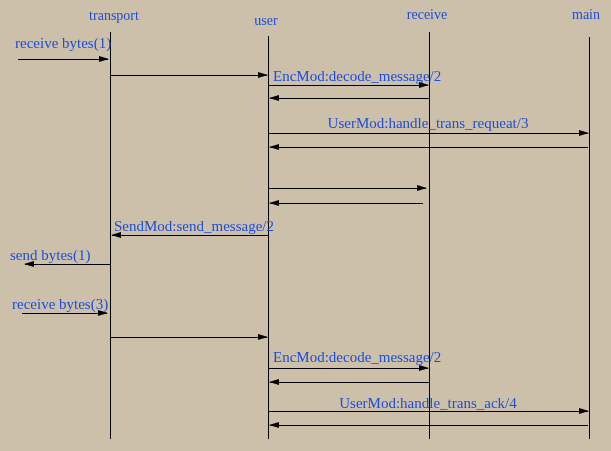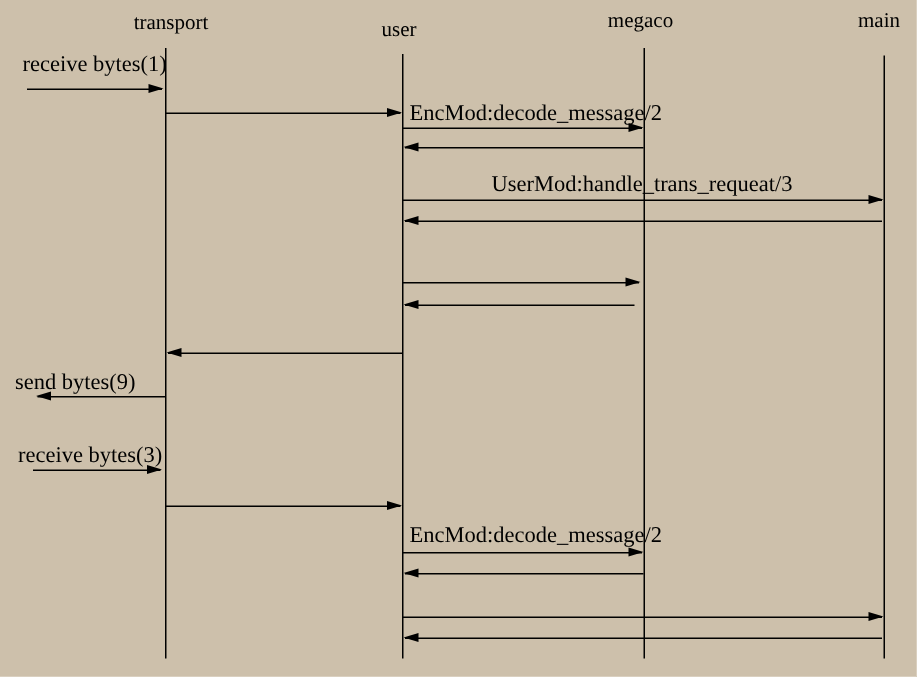--- a/index.html
+++ b/index.html
@@ -2,21 +2,21 @@
 <html><head>
 <meta charset="utf-8">
 <style>
   html,body{margin:0;padding:0}
   body{font-family:"Liberation Serif","DejaVu Serif",serif;}
   #stage{
     position:relative;
     width:611px;height:451px;
     background:#cdc0ab;
     overflow:hidden;
-    color:#000000;
+    color:#1d4ed8;
   }
   .lifeline{
     position:absolute;
     width:1px;
     background:#000;
   }
   .lltitle{
     position:absolute;
     transform:translateX(-50%);
     font-size:14px;
@@ -57,21 +57,21 @@
     border-right:10px solid #000;
   }
 </style>
 </head>
 <body>
 
 <div id="stage">
 
   <span class="lltitle" style="left:114px;top:9px">transport</span>
   <span class="lltitle" style="left:266px;top:14px">user</span>
-  <span class="lltitle" style="left:427px;top:8px">megaco</span>
+  <span class="lltitle" style="left:427px;top:8px">receive</span>
   <span class="lltitle" style="left:586px;top:8px">main</span>
 
   <div class="lifeline" style="left:110px;top:32px;height:407px"></div>
   <div class="lifeline" style="left:268px;top:36px;height:403px"></div>
   <div class="lifeline" style="left:429px;top:32px;height:407px"></div>
   <div class="lifeline" style="left:589px;top:37px;height:402px"></div>
 
   <span class="msg" style="left:15px;top:37px">receive bytes(1)</span>
   <div class="arrow right" style="left:18px;top:59px;width:90px"></div>
 
@@ -84,32 +84,34 @@
 
   <span class="msg center" style="left:268px;top:117px;width:320px">UserMod:handle_trans_requeat/3</span>
   <div class="arrow right" style="left:268px;top:133px;width:320px"></div>
 
   <div class="arrow left" style="left:270px;top:147px;width:318px"></div>
 
   <div class="arrow right" style="left:268px;top:188px;width:158px"></div>
 
   <div class="arrow left" style="left:270px;top:203px;width:153px"></div>
 
+  <span class="msg" style="left:114px;top:220px">SendMod:send_message/2</span>
   <div class="arrow left" style="left:112px;top:235px;width:156px"></div>
 
-  <span class="msg" style="left:10px;top:249px">send bytes(9)</span>
+  <span class="msg" style="left:10px;top:249px">send bytes(1)</span>
   <div class="arrow left" style="left:25px;top:264px;width:85px"></div>
 
   <span class="msg" style="left:12px;top:298px">receive bytes(3)</span>
   <div class="arrow right" style="left:22px;top:313px;width:85px"></div>
 
   <div class="arrow right" style="left:110px;top:337px;width:157px"></div>
 
   <span class="msg" style="left:273px;top:351px">EncMod:decode_message/2</span>
   <div class="arrow right" style="left:268px;top:368px;width:160px"></div>
 
   <div class="arrow left" style="left:270px;top:382px;width:159px"></div>
 
+  <span class="msg center" style="left:268px;top:397px;width:320px">UserMod:handle_trans_ack/4</span>
   <div class="arrow right" style="left:268px;top:411px;width:320px"></div>
 
   <div class="arrow left" style="left:270px;top:425px;width:318px"></div>
 
 </div>
 
 </body></html>

